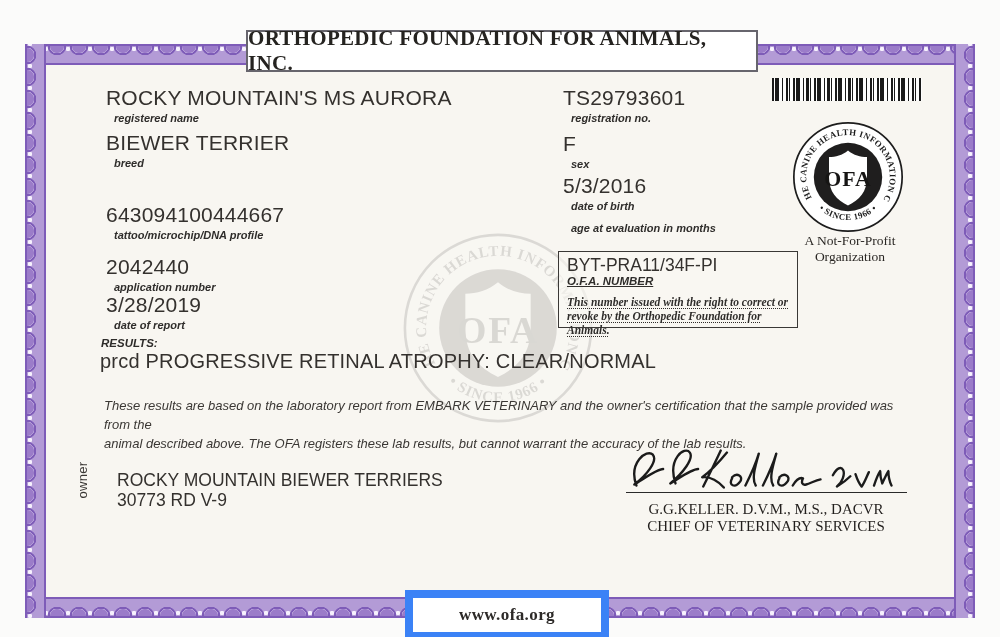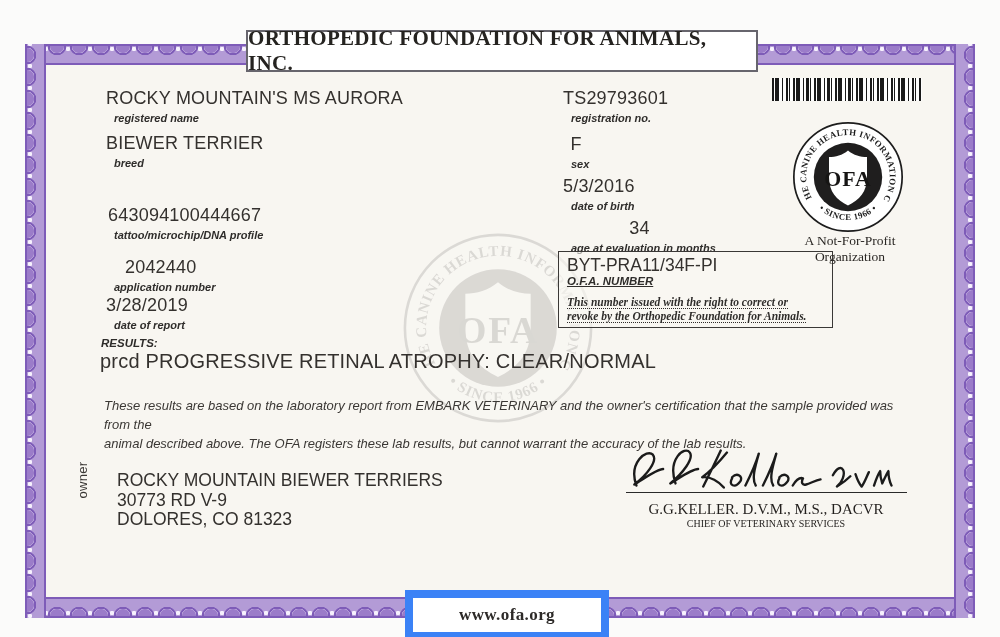--- a/index.html
+++ b/index.html
@@ -40,51 +40,51 @@
     background-size:17px 22px;}
   
   .title-box{position:absolute;left:246px;top:30px;width:508px;height:38px;background:#ffffff;
              border:2px solid #67656d;z-index:5;display:flex;align-items:center;justify-content:center;
              font-family:"Liberation Serif",serif;font-weight:bold;font-size:21px;color:#252320;letter-spacing:.3px;}
   .footer-box{position:absolute;left:405px;top:590px;width:188px;height:34px;background:#ffffff;
               border:8px solid #3b82f6;z-index:5;display:flex;align-items:center;justify-content:center;
               font-family:"Liberation Serif",serif;font-weight:bold;font-size:17px;color:#2d2a28;letter-spacing:.4px;}
   
   .field{position:absolute;z-index:4;}
-  .field .val{font-size:18px;line-height:20px;color:#34312e;letter-spacing:.2px;text-align:center;}
+  .field .val{font-size:21px;line-height:20px;color:#34312e;letter-spacing:.2px;}
   .field .lbl{font-size:11px;line-height:13px;font-weight:bold;font-style:italic;color:#2f2d2b;padding-left:8px;margin-top:4px;}
   .results-lbl{position:absolute;left:101px;top:337px;font-size:11.5px;font-weight:bold;font-style:italic;z-index:4;}
   .results-val{position:absolute;left:100px;top:350px;font-size:20px;letter-spacing:.2px;z-index:4;color:#34312e;}
   .disclaimer{position:absolute;left:104px;top:396px;width:812px;font-style:italic;font-size:13px;
               line-height:19px;color:#3a3734;z-index:4;}
   .owner-rot{position:absolute;left:58px;top:458px;width:48px;height:44px;display:flex;align-items:center;
              justify-content:center;transform:rotate(-90deg);font-size:13px;color:#3a3734;z-index:4;letter-spacing:.3px;}
   .owner-addr{position:absolute;left:117px;top:471px;font-size:17.5px;line-height:19.5px;color:#34312e;z-index:4;}
   
-  .ofa-box{position:absolute;left:558px;top:251px;width:275px;height:77px;border:1.5px solid #3a3836;
+  .ofa-box{position:absolute;left:558px;top:251px;width:240px;height:77px;border:1.5px solid #3a3836;
            box-sizing:border-box;padding:3px 8px;z-index:4;background:rgba(250,248,244,0.6);}
   .ofa-box .val{font-size:17.5px;line-height:20px;color:#34312e;}
   .ofa-box .lbl{font-size:11.5px;font-weight:bold;font-style:italic;line-height:13px;color:#2f2d2b;text-decoration:underline;}
   .ofa-box .note{margin-top:7px;font-size:11.5px;font-weight:bold;font-style:italic;line-height:14px;color:#2f2d2b;font-family:Liberation Serif, serif;}
   .ofa-box .note span{text-decoration:underline dotted 1px;text-underline-offset:2px;}
   
   .barcode{position:absolute;left:772px;top:78px;width:150px;height:23px;z-index:4;
     background:repeating-linear-gradient(90deg,#191919 0 2px,#fdfdfd 2px 3.5px,#191919 3.5px 7.5px,
       #fdfdfd 7.5px 10px,#191919 10px 11px,#fdfdfd 11px 13.5px,#191919 13.5px 16px,#fdfdfd 16px 17px,
       #191919 17px 18px,#fdfdfd 18px 21px);}
   .seal{position:absolute;left:791px;top:120px;width:114px;height:114px;z-index:4;}
   .watermark{position:absolute;left:400px;top:230px;width:196px;height:196px;z-index:2;opacity:.13;filter:grayscale(1);}
   .tagline{position:absolute;left:776px;top:233px;width:148px;text-align:center;z-index:4;
            font-family:"Liberation Serif",serif;font-size:13.5px;color:#2a2724;}
   .sig-svg{position:absolute;left:622px;top:440px;width:288px;height:54px;z-index:4;}
   .sig-line{position:absolute;left:626px;top:492px;width:281px;border-top:1.6px solid #2a2a2a;z-index:4;}
   .sig-name{position:absolute;left:622px;top:501px;width:288px;text-align:center;z-index:4;
             font-family:"Liberation Serif",serif;font-size:15px;color:#221f1d;}
   .sig-title{position:absolute;left:622px;top:518px;width:288px;text-align:center;z-index:4;
-             font-family:"Liberation Serif",serif;font-size:10px;color:#221f1d;}
+             font-family:"Liberation Serif",serif;font-size:15px;color:#221f1d;}
   .seal-ring-text{font-family:"Liberation Serif",serif;font-size:9.2px;font-weight:bold;fill:#1c1c1c;letter-spacing:.5px;}
   .seal-ofa{font-family:"Liberation Serif",serif;font-size:23px;font-weight:bold;fill:#161514;letter-spacing:1px;}
 </style>
 </head>
 <body>
 
 <div class="stage">
 
   <div class="interior"></div>
   <div class="watermark">
@@ -138,21 +138,20 @@
   </div>
   <div class="field" style="left:563px;top:134px">
     <div class="val">F</div>
     <div class="lbl">sex</div>
   </div>
   <div class="field" style="left:563px;top:176px">
     <div class="val">5/3/2016</div>
     <div class="lbl">date of birth</div>
   </div>
   <div class="field" style="left:563px;top:218px">
-    <div class="val">34</div>
     <div class="lbl">age at evaluation in months</div>
   </div>
 
   <div class="ofa-box">
     <div class="val">BYT-PRA11/34F-PI</div>
     <div class="lbl">O.F.A. NUMBER</div>
     <div class="note">
       <span>This number issued with the right to correct or</span><br>
       <span>revoke by the Orthopedic Foundation for Animals.</span>
     </div>
@@ -180,21 +179,20 @@
 
   <div class="disclaimer">
     <div>These results are based on the laboratory report from EMBARK VETERINARY and the owner's certification that the sample provided was from the</div>
     <div>animal described above.  The OFA registers these lab results, but cannot warrant the accuracy of the lab results.</div>
   </div>
 
   <div class="owner-rot">owner</div>
   <div class="owner-addr">
     <div>ROCKY MOUNTAIN BIEWER TERRIERS</div>
     <div>30773 RD V-9</div>
-    <div>DOLORES, CO  81323</div>
   </div>
 
   <div class="sig-svg">
     <svg viewBox="0 0 280 52" width="288" height="54">
       <path fill="none" stroke="#1b1b1b" stroke-width="2.3" stroke-linecap="round" stroke-linejoin="round" d="M14 44 C6 22 24 8 30 14 C35 20 24 34 12 43 C22 37 34 28 40 28
            M52 42 C44 18 61 5 66 12 C70 18 59 32 47 42 C57 36 68 28 74 28
            M96 10 C89 25 83 37 79 45
            M102 12 C93 23 85 31 78 36 C86 35 94 40 99 46
            M107 37 C103 44 110 47 115 40 C118 35 112 31 107 36
            M120 44 C125 34 130 23 133 13 C129 27 126 38 130 44

